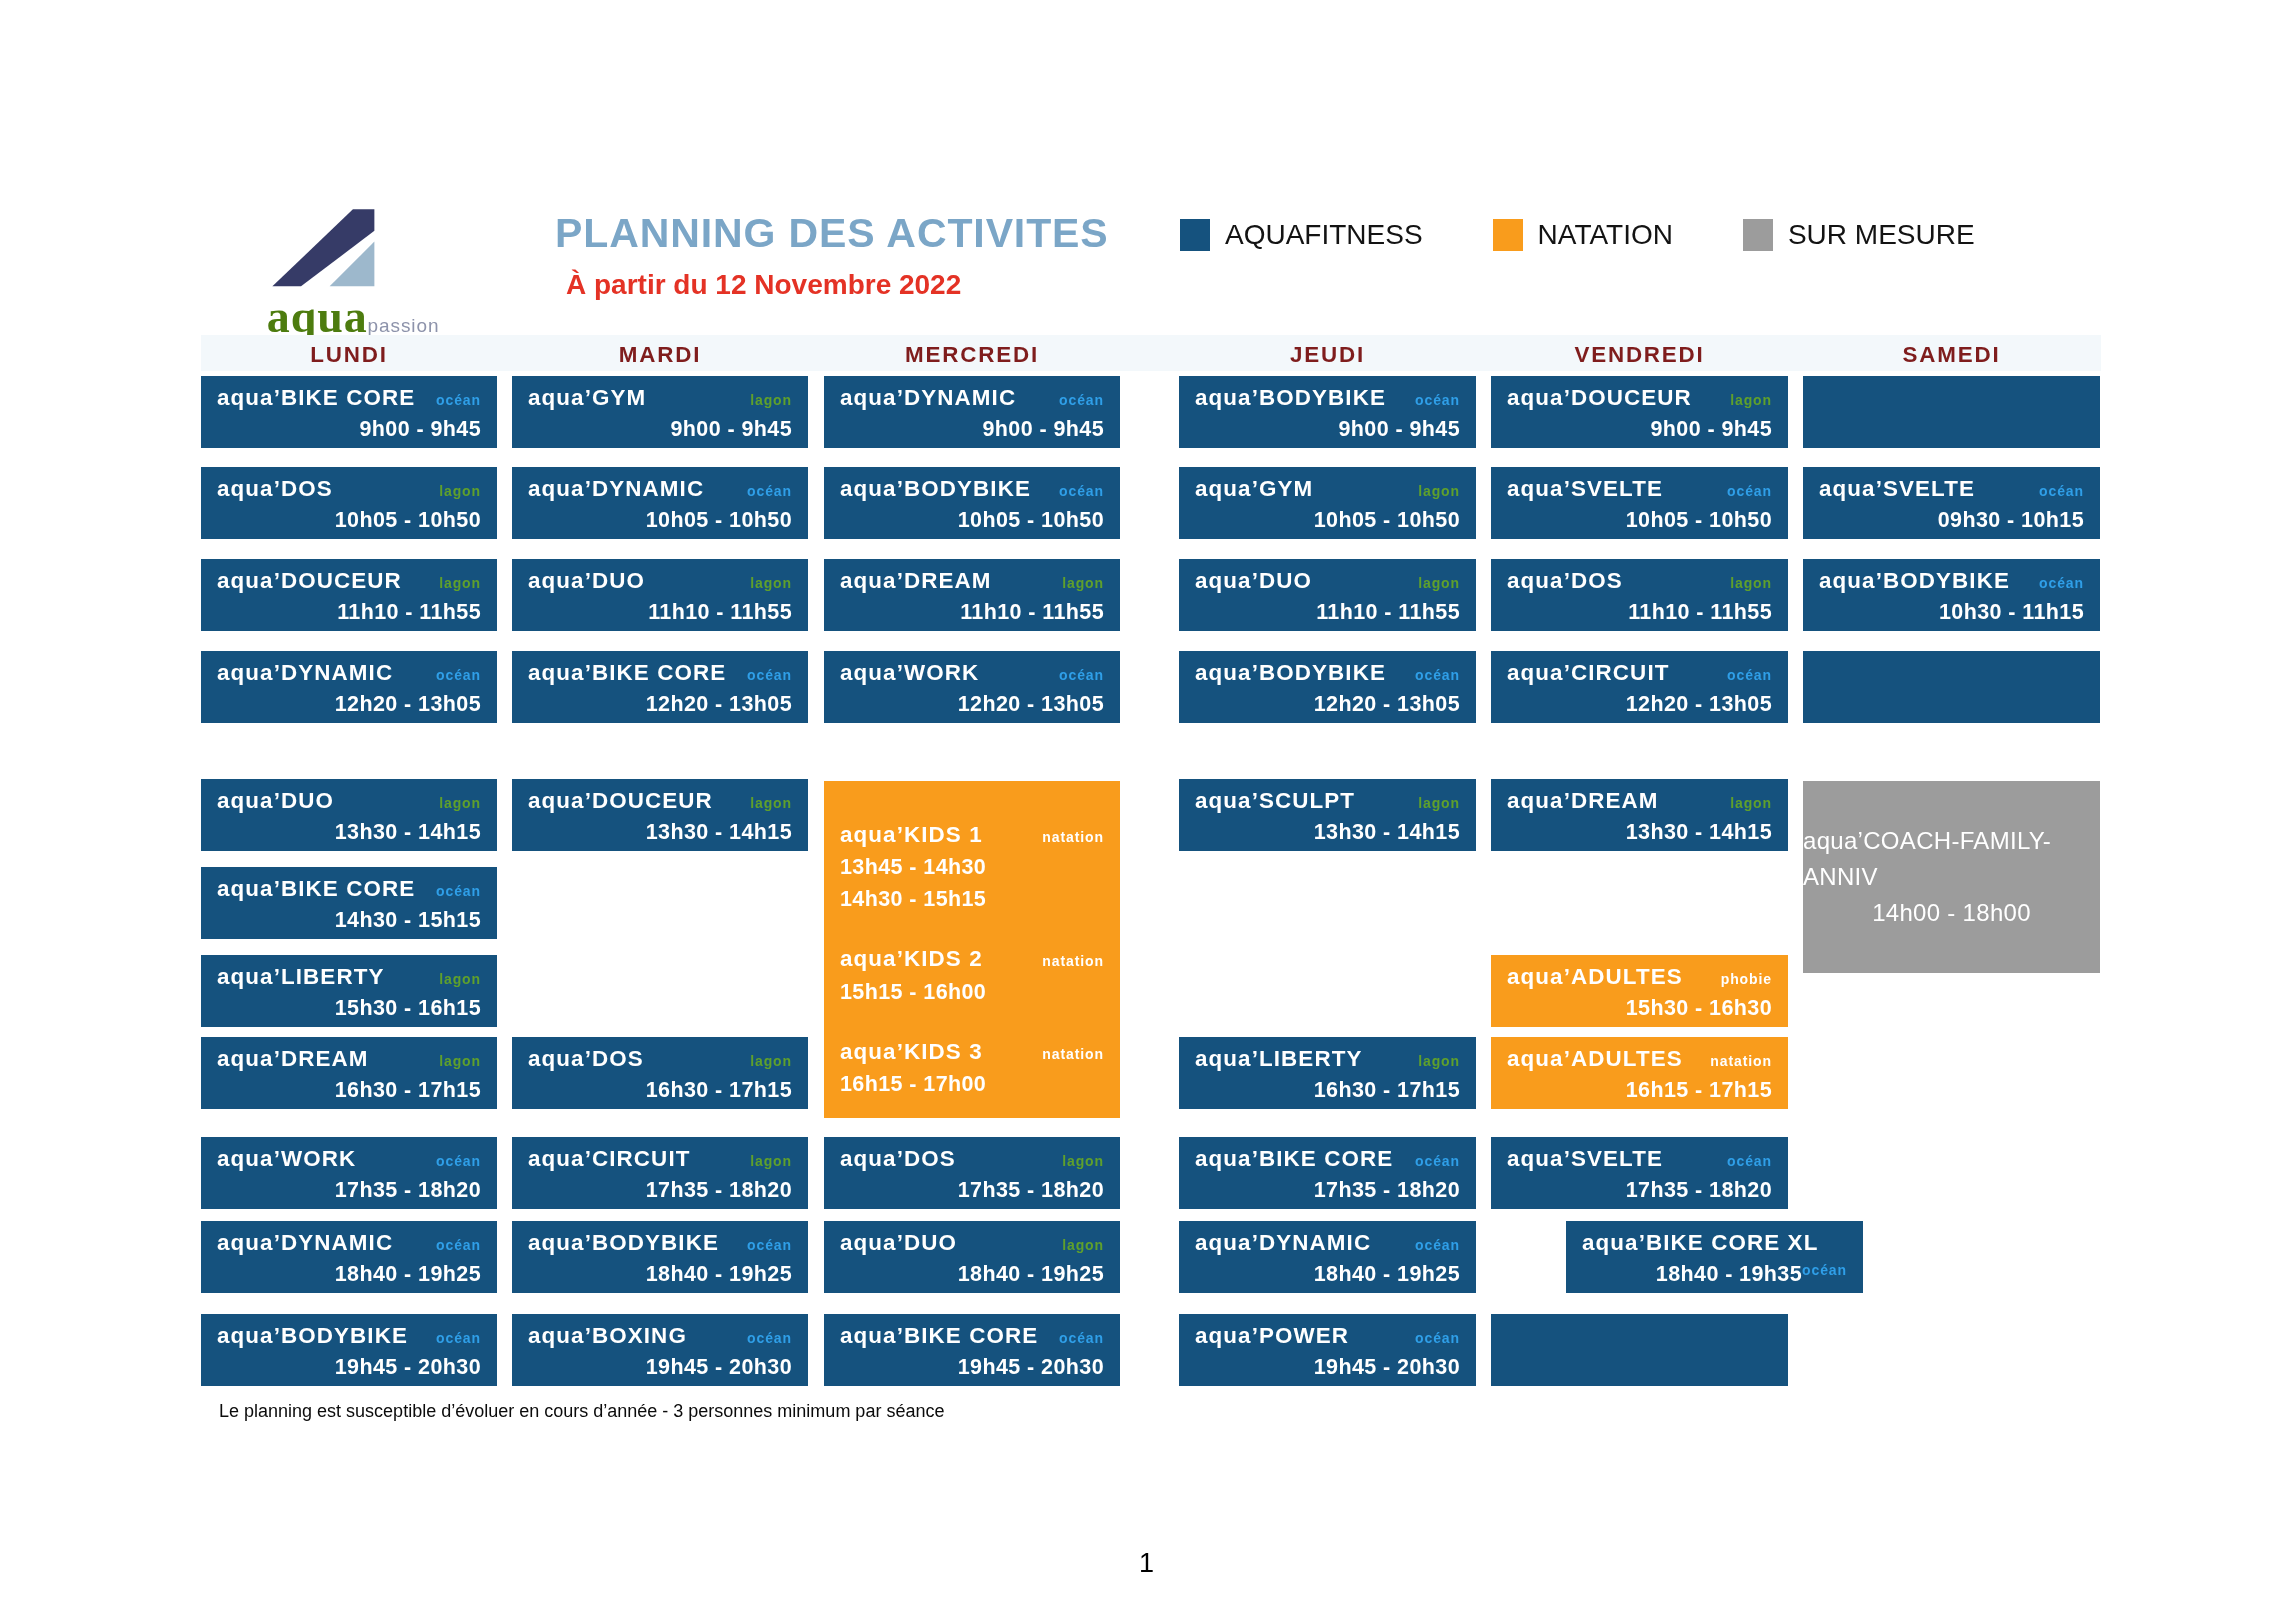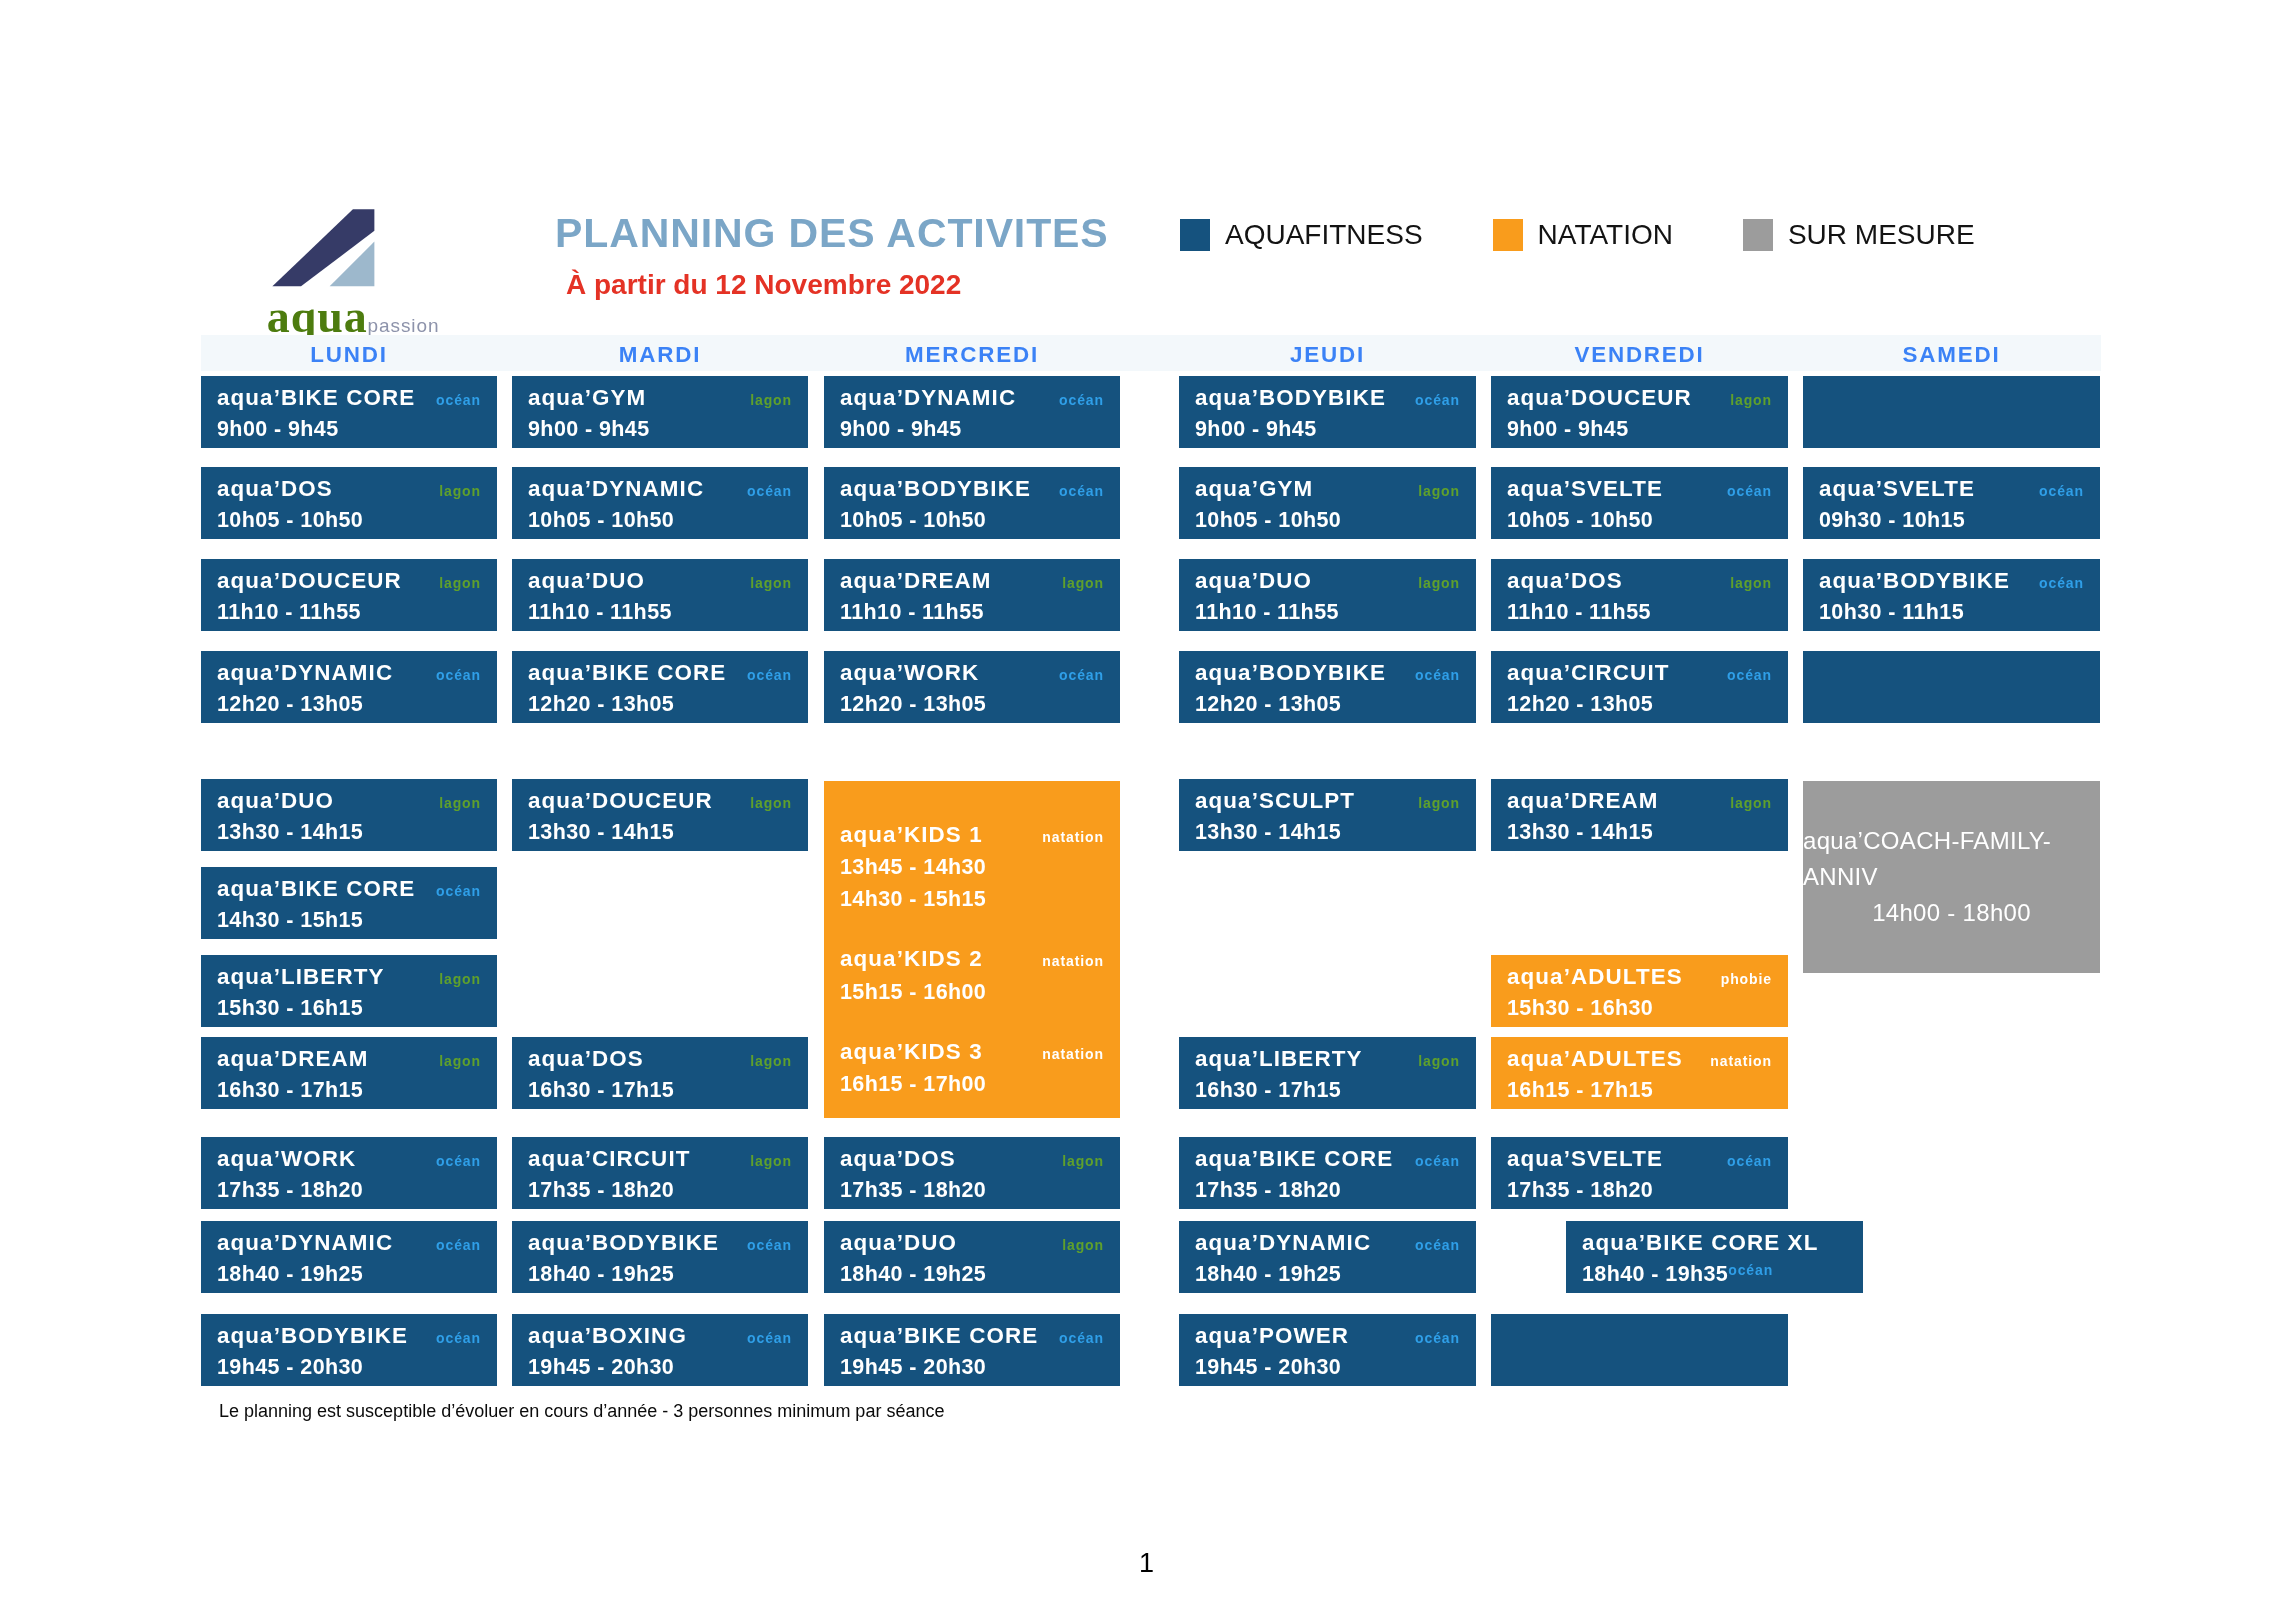--- a/index.html
+++ b/index.html
@@ -22,31 +22,31 @@
   .sw-orange{background:#F99C1C;}
   .sw-gray{background:#9C9C9C;}
   .leg-label{font-size:28px;color:#131313;}
   .gammes{position:absolute;left:1180px;top:278px;font-size:28px;white-space:nowrap;color:#131313;}
   .g-prefix{font-weight:bold;}
   .g-ocean{color:#2E9BD6;margin-left:10.7px;}
   .g-ou{font-weight:bold;margin-left:12.5px;}
   .g-lagon{color:#63A02B;margin-left:12.5px;}
   
   .band{position:absolute;left:201px;top:335px;width:1900px;height:36px;background:#f3f8fb;}
-  .day-name{position:absolute;top:342px;text-align:center;font-size:22.4px;font-weight:bold;letter-spacing:1.8px;color:#3b82f6;}
+  .day-name{position:absolute;top:342px;text-align:center;font-size:22.4px;font-weight:bold;letter-spacing:1.8px;color:#7f1d1d;}
   
   .card{position:absolute;background:#15527E;color:#ffffff;box-sizing:border-box;padding:9px 16px 0 16px;}
   .card.orange{background:#F99C1C;}
   .l1{display:flex;justify-content:space-between;align-items:baseline;font-weight:bold;font-size:22.4px;letter-spacing:1.1px;white-space:nowrap;}
   .nm{white-space:nowrap;}
   .tag{font-weight:bold;font-size:14px;letter-spacing:0.9px;}
   .tag.ocean{color:#2F9FE8;}
   .tag.lagon{color:#5FA02C;}
   .tag.white{color:#ffffff;}
-  .tm{font-size:21.5px;font-weight:bold;margin-top:6.3px;letter-spacing:0.4px;display:flex;justify-content:flex-start;white-space:nowrap;}
+  .tm{font-size:21.5px;font-weight:bold;margin-top:6.3px;letter-spacing:0.4px;display:flex;justify-content:flex-end;white-space:nowrap;}
   .card.kids{padding-top:41px;}
   .kid-item + .kid-item{margin-top:34px;}
   .ktm{font-size:21.5px;font-weight:bold;margin-top:7.2px;letter-spacing:0.4px;}
   .card.gray{background:#9C9C9C;display:flex;flex-direction:column;justify-content:center;align-items:center;
     padding:0;font-weight:normal;font-size:24px;line-height:1.5;letter-spacing:0.3px;}
   
   .note{position:absolute;left:219px;top:1401px;font-size:18px;color:#0b0b0b;white-space:nowrap;}
   .pageno{position:absolute;left:0;top:1548px;width:100%;text-align:center;font-size:27px;color:#000;}
 </style>
 </head>

